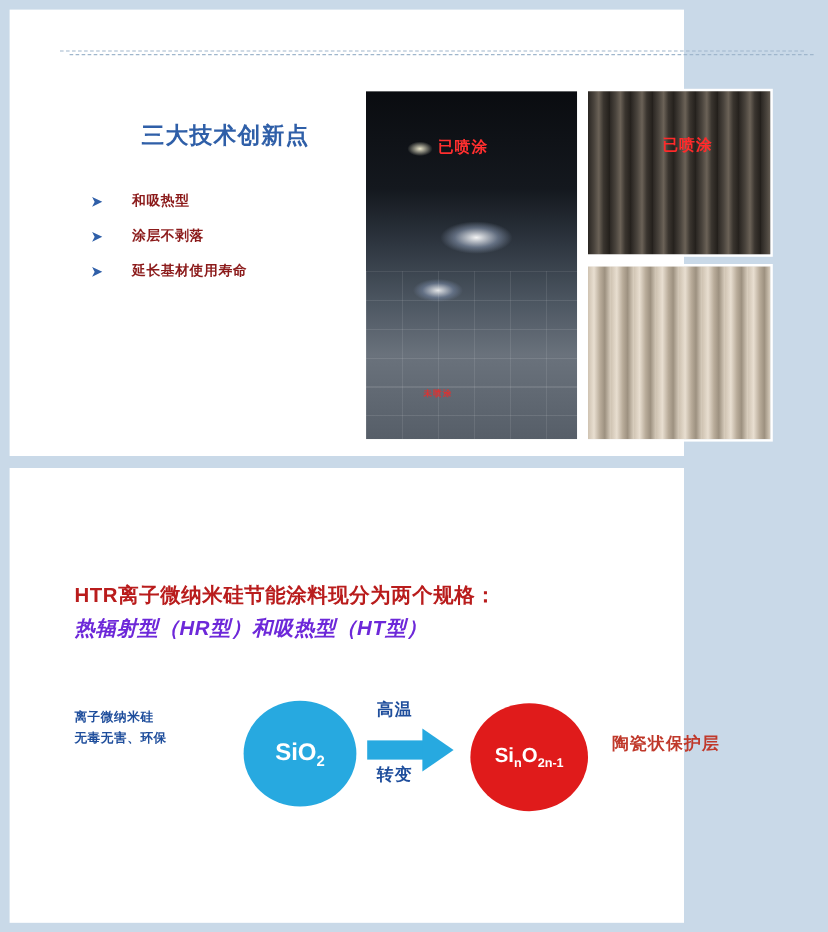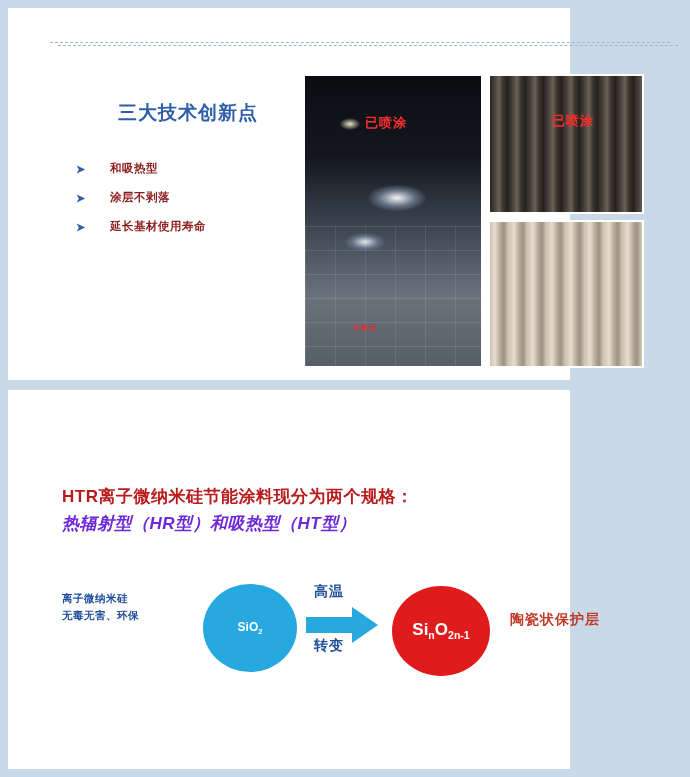--- a/index.html
+++ b/index.html
@@ -183,21 +183,21 @@
     align-items: center;
     justify-content: center;
     text-align: center;
   }
   .circle-blue {
     left: 203px;
     top: 584px;
     width: 94px;
     height: 88px;
     background: #27a9e0;
-    font-size: 12px;
+    font-size: 20px;
   }
   .circle-red {
     left: 392px;
     top: 586px;
     width: 98px;
     height: 90px;
     background: #e01b1b;
     font-size: 17px;
   }
   .circle sub {

